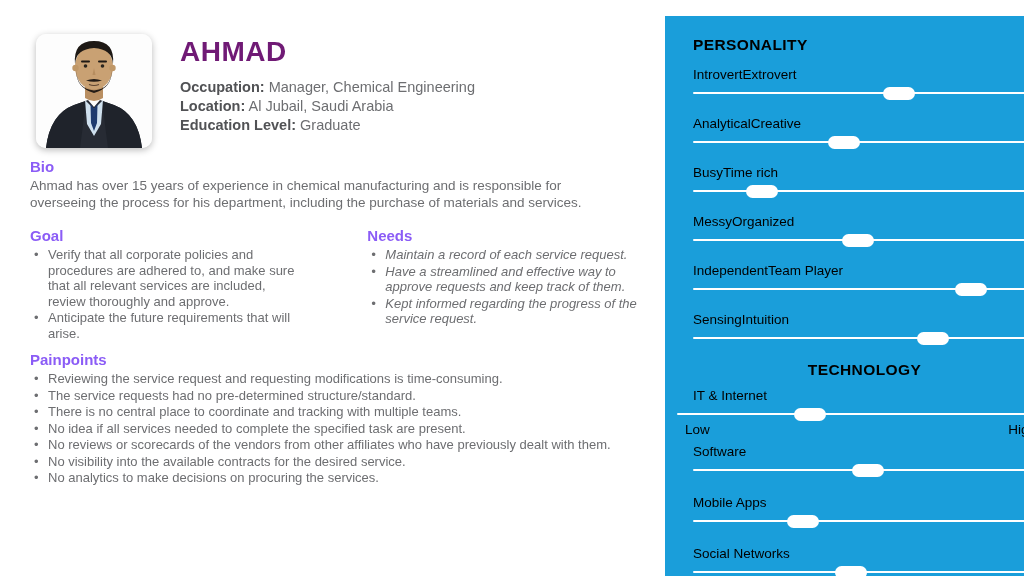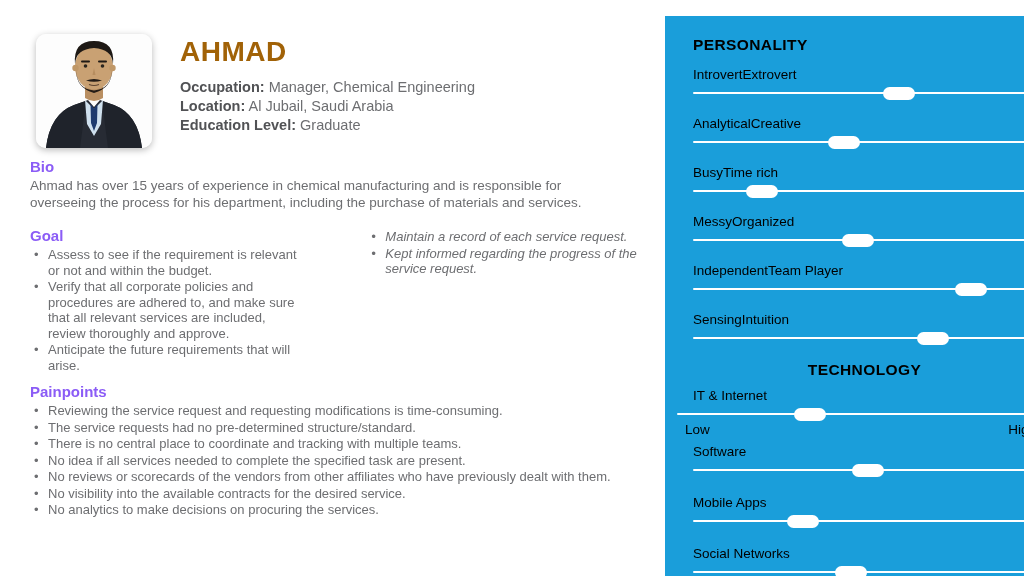--- a/index.html
+++ b/index.html
@@ -16,21 +16,21 @@
   .header-row { display:flex; margin-top:34px; }
   .photo {
     flex:none; width:116px; height:114px; margin-left:6px;
     border-radius:10px; overflow:hidden; background:#fbfbfb;
     box-shadow:0 2px 7px rgba(0,0,0,.28);
   }
   .photo svg { display:block; }
   .header-text { margin-left:28px; padding-top:2px; }
   .persona-name {
     margin:0 0 10px; font-size:28px; font-weight:bold;
-    color:#a16207; letter-spacing:.5px;
+    color:#701a75; letter-spacing:.5px;
   }
   .field { font-size:14.5px; line-height:19px; color:#6D6E71; }
   .field b { color:#515255; }
 
   .sec-title {
     margin:0 0 3px; font-size:15px; font-weight:bold; color:#8b5cf6;
   }
   .bio { margin-top:10px; }
   .bio p { margin:0; max-width:588px; font-size:13.5px; line-height:16.5px; color:#6D6E71; }
 
@@ -126,28 +126,29 @@
 
     <div class="bio">
       <h2 class="sec-title">Bio</h2>
       <p>Ahmad has over 15 years of experience in chemical manufacturing and is responsible for overseeing the process for his department, including the purchase of materials and services.</p>
     </div>
 
     <div class="two-col">
       <div class="col-goal">
         <h2 class="sec-title">Goal</h2>
         <ul class="blist">
-          <li>Assess to see if the requirement is relevant or not and within the budget.</li>
           <li>Verify that all corporate policies and procedures are adhered to, and make sure that all relevant services are included, review thoroughly and approve.</li>
           <li>Anticipate the future requirements that will arise.</li>
         </ul>
       </div>
       <div class="col-needs">
+        <h2 class="sec-title">Needs</h2>
         <ul class="blist">
           <li>Maintain a record of each service request.</li>
+          <li>Have a streamlined and effective way to approve requests and keep track of them.</li>
           <li>Kept informed regarding the progress of the service request.</li>
         </ul>
       </div>
     </div>
 
     <div class="painpoints">
       <h2 class="sec-title">Painpoints</h2>
       <ul class="blist">
         <li>Reviewing the service request and requesting modifications is time-consuming.</li>
         <li>The service requests had no pre-determined structure/standard.</li>

